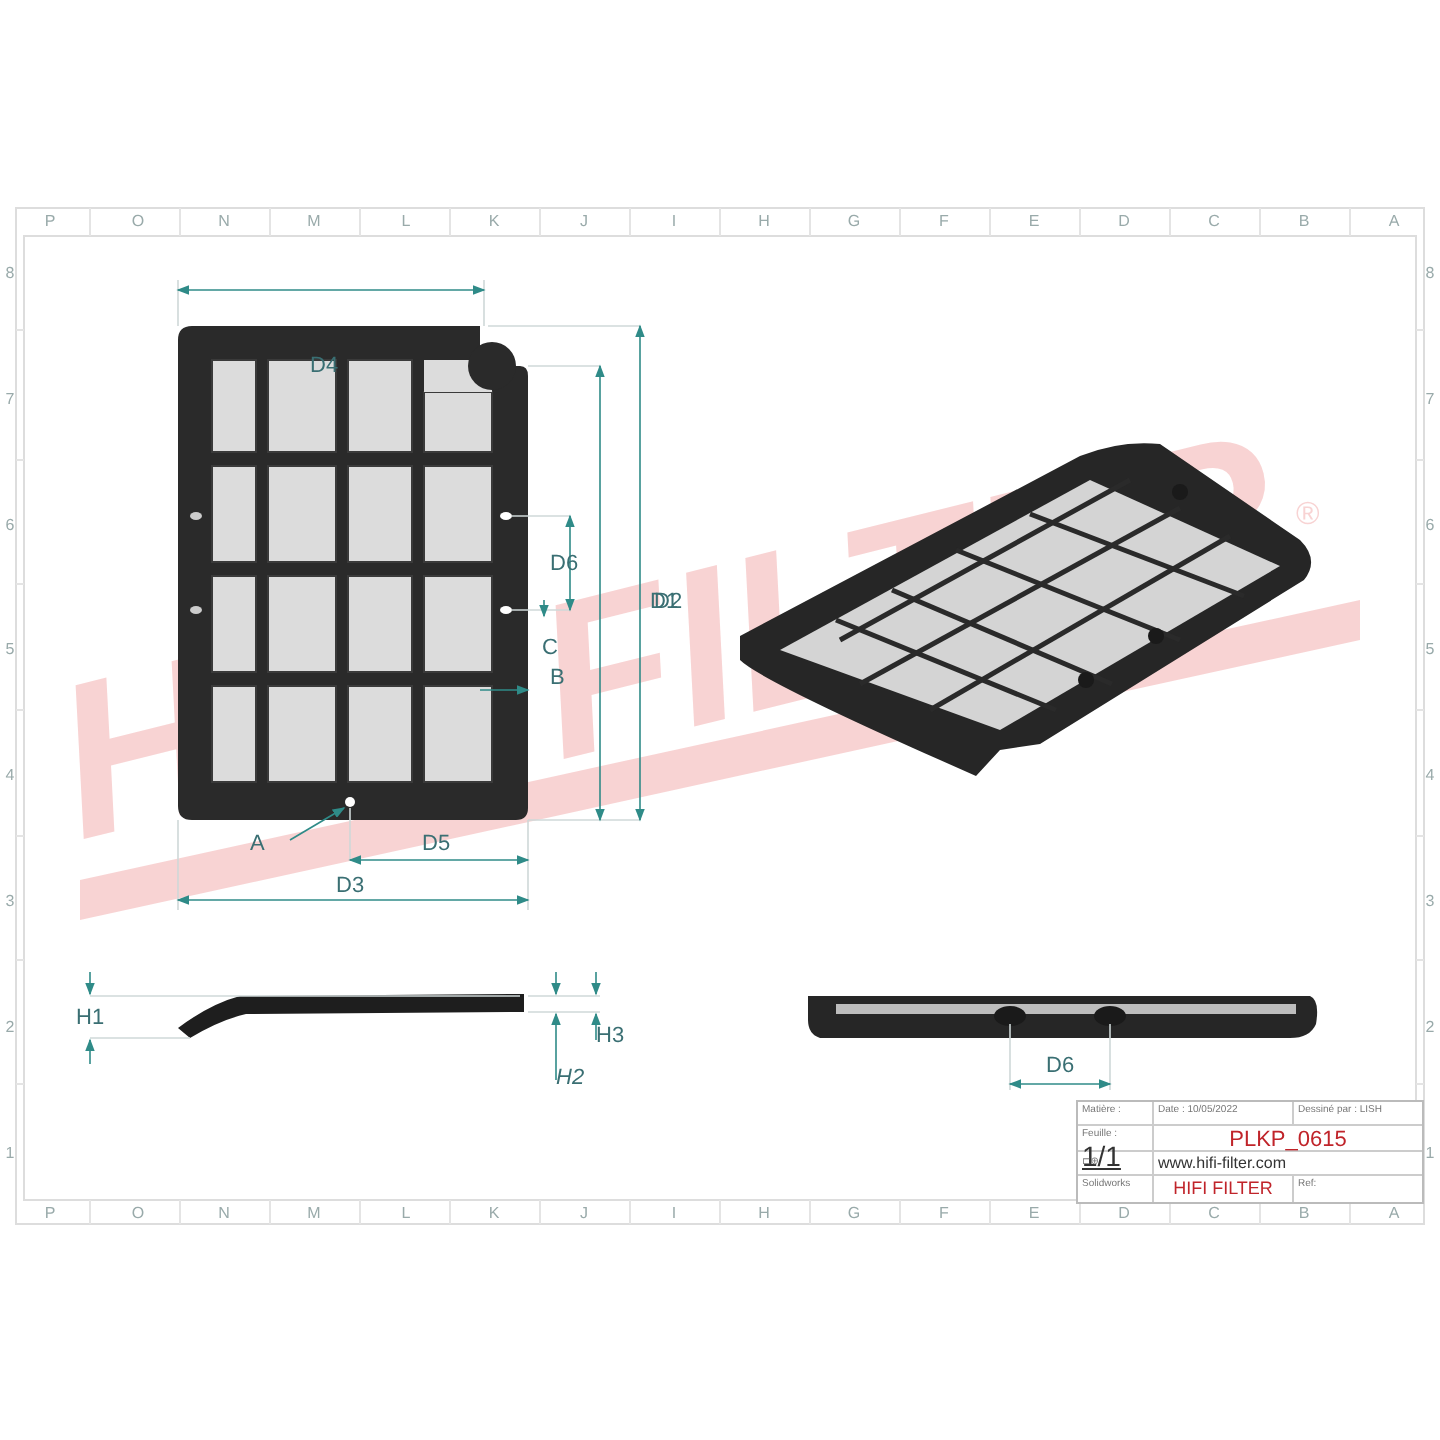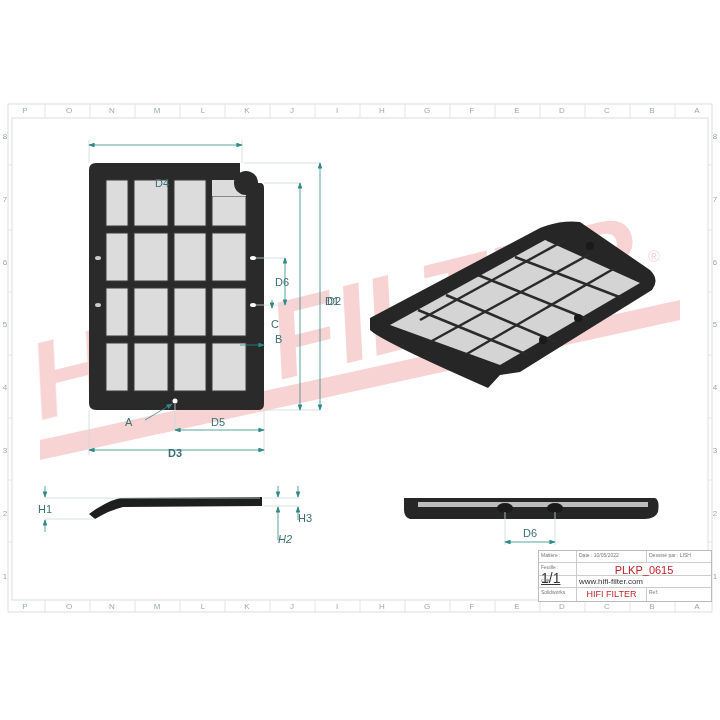--- a/index.html
+++ b/index.html
@@ -244,21 +244,21 @@
 
   
   <span class="dim" style="left:155px;top:132px;margin-top:45px;">D4</span>
   <span class="dim" style="left:325px;top:295px;">D1</span>
   <span class="dim" style="left:305px;top:295px;padding-left:22px;">D2</span>
   <span class="dim" style="left:275px;top:276px;">D6</span>
   <span class="dim" style="left:271px;top:318px;">C</span>
   <span class="dim" style="left:275px;top:333px;">B</span>
   <span class="dim" style="left:125px;top:416px;">A</span>
   <span class="dim" style="left:211px;top:416px;">D5</span>
-  <span class="dim" style="left:168px;top:447px;font-weight:bold;">D3</span>
+  <span class="dim" style="left:168px;top:437px;">D3</span>
   <span class="dim" style="left:38px;top:503px;">H1</span>
   <span class="dim" style="left:278px;top:533px;font-style:italic;">H2</span>
   <span class="dim" style="left:298px;top:512px;">H3</span>
   <span class="dim" style="left:523px;top:527px;">D6</span>
 
   
   <div class="tb">
     <div class="cell" style="left:0;top:0;width:38px;height:12px;">Matière :</div>
     <div class="cell" style="left:38px;top:0;width:70px;height:12px;">Date : 10/05/2022</div>
     <div class="cell" style="left:108px;top:0;width:64px;height:12px;border-right:none;">Dessiné par : LISH</div>

